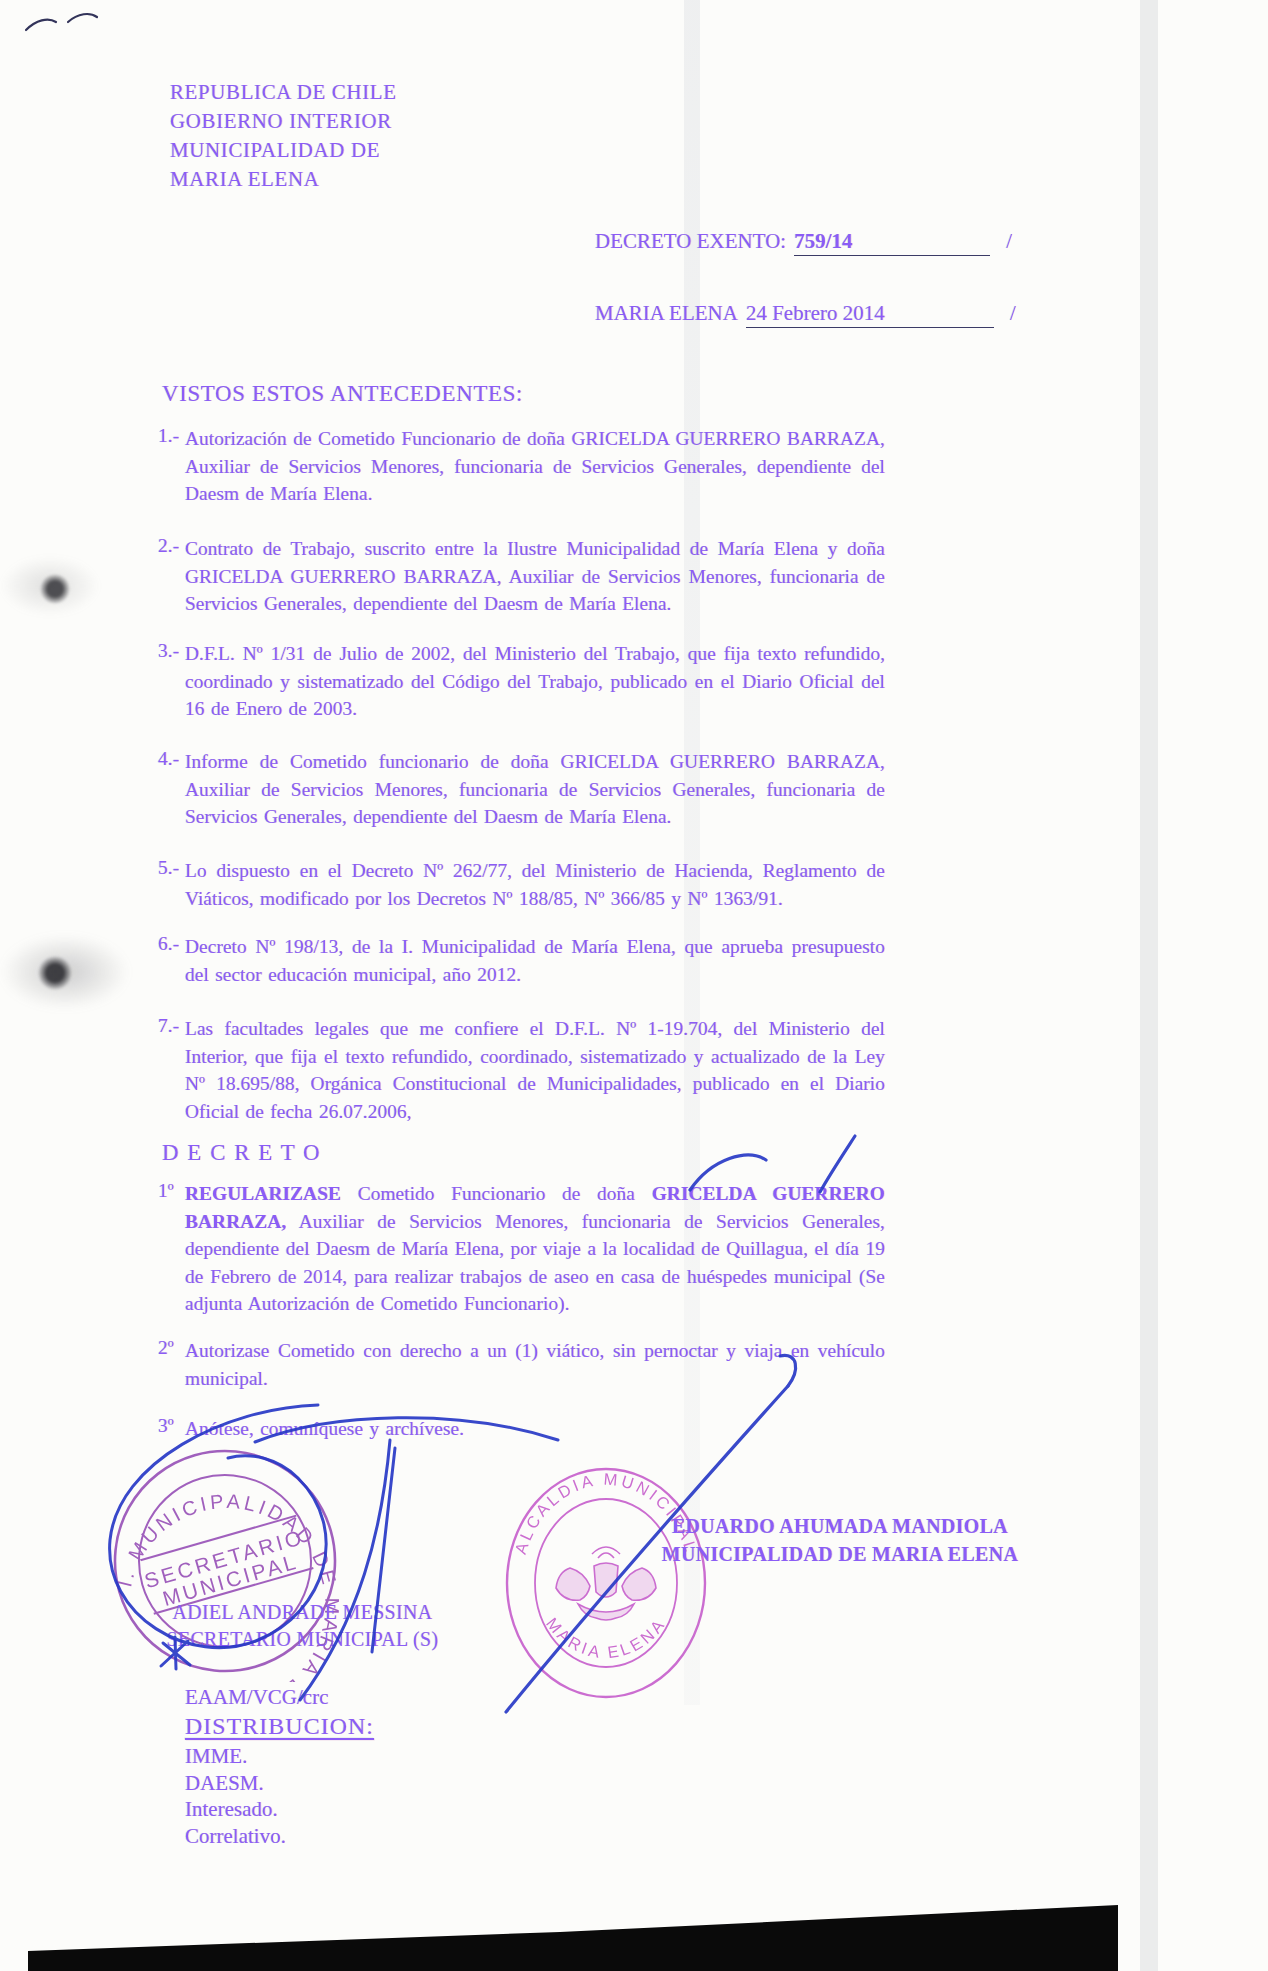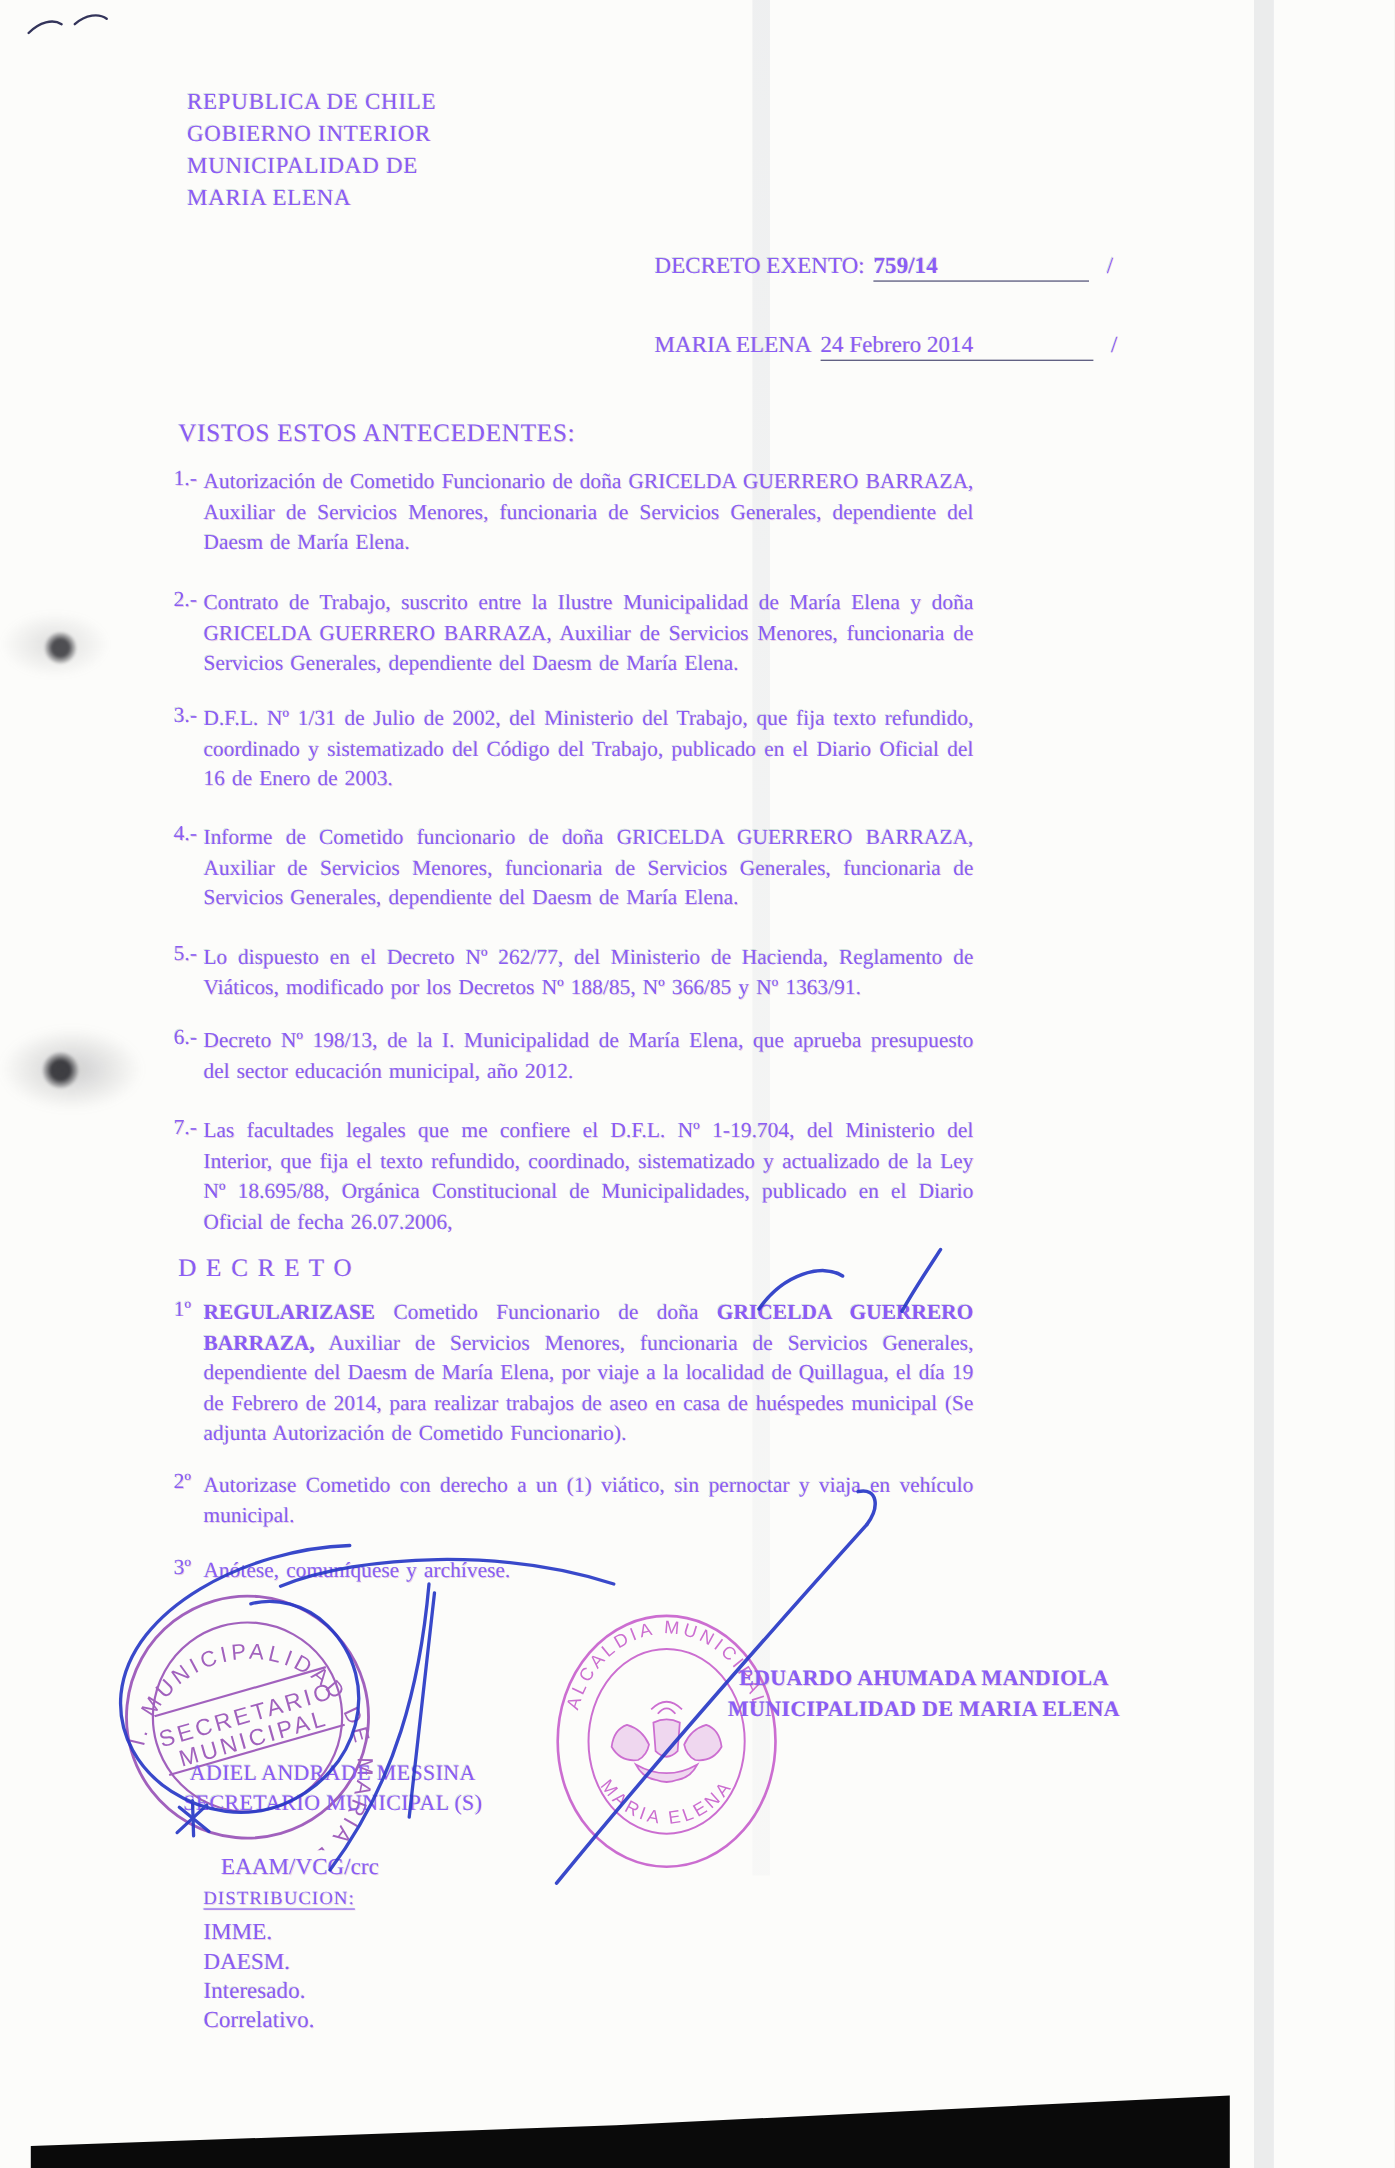--- a/index.html
+++ b/index.html
@@ -32,22 +32,22 @@
     font-size:19.5px; line-height:27.5px; word-spacing:1.5px;
   }
   .decreto-heading { position:absolute; left:162px; top:1140px; font-size:23px; letter-spacing:1.5px; }
 
   .sig-right { position:absolute; left:630px; top:1513px; width:420px; text-align:center;
                font-size:20px; line-height:27.5px; font-weight:bold; letter-spacing:.3px; }
   .sig-left  { position:absolute; left:135px; top:1599px; width:335px; text-align:center;
                font-size:20px; line-height:26.5px; letter-spacing:.3px; }
 
   .footer { position:absolute; left:185px; top:1684px; font-size:21px; line-height:26.5px; }
-  .footer .initials { margin-bottom:2px;margin-left:16px; }
-  .footer .dist-head { font-size:17px; letter-spacing:1px; text-decoration:underline;
+  .footer .initials { margin-bottom:2px; }
+  .footer .dist-head { font-size:24px; letter-spacing:1px; text-decoration:underline;
                        text-underline-offset:4px; margin:2px 0 4px 0; }
 
   .stamp-left  { position:absolute; left:104px; top:1440px; width:242px; height:242px; }
   .stamp-right { position:absolute; left:500px; top:1462px; width:212px; height:244px; }
   .pen-overlay { position:absolute; left:0; top:0; width:1268px; height:1971px; pointer-events:none; }
 
   .streak-a { position:absolute; left:684px; top:0; width:16px; height:1705px;
               background:linear-gradient(to bottom, rgba(190,195,205,.22), rgba(190,195,205,.08)); }
   .streak-b { position:absolute; left:1140px; top:0; width:18px; height:1971px;
               background:rgba(185,188,198,.26); }

